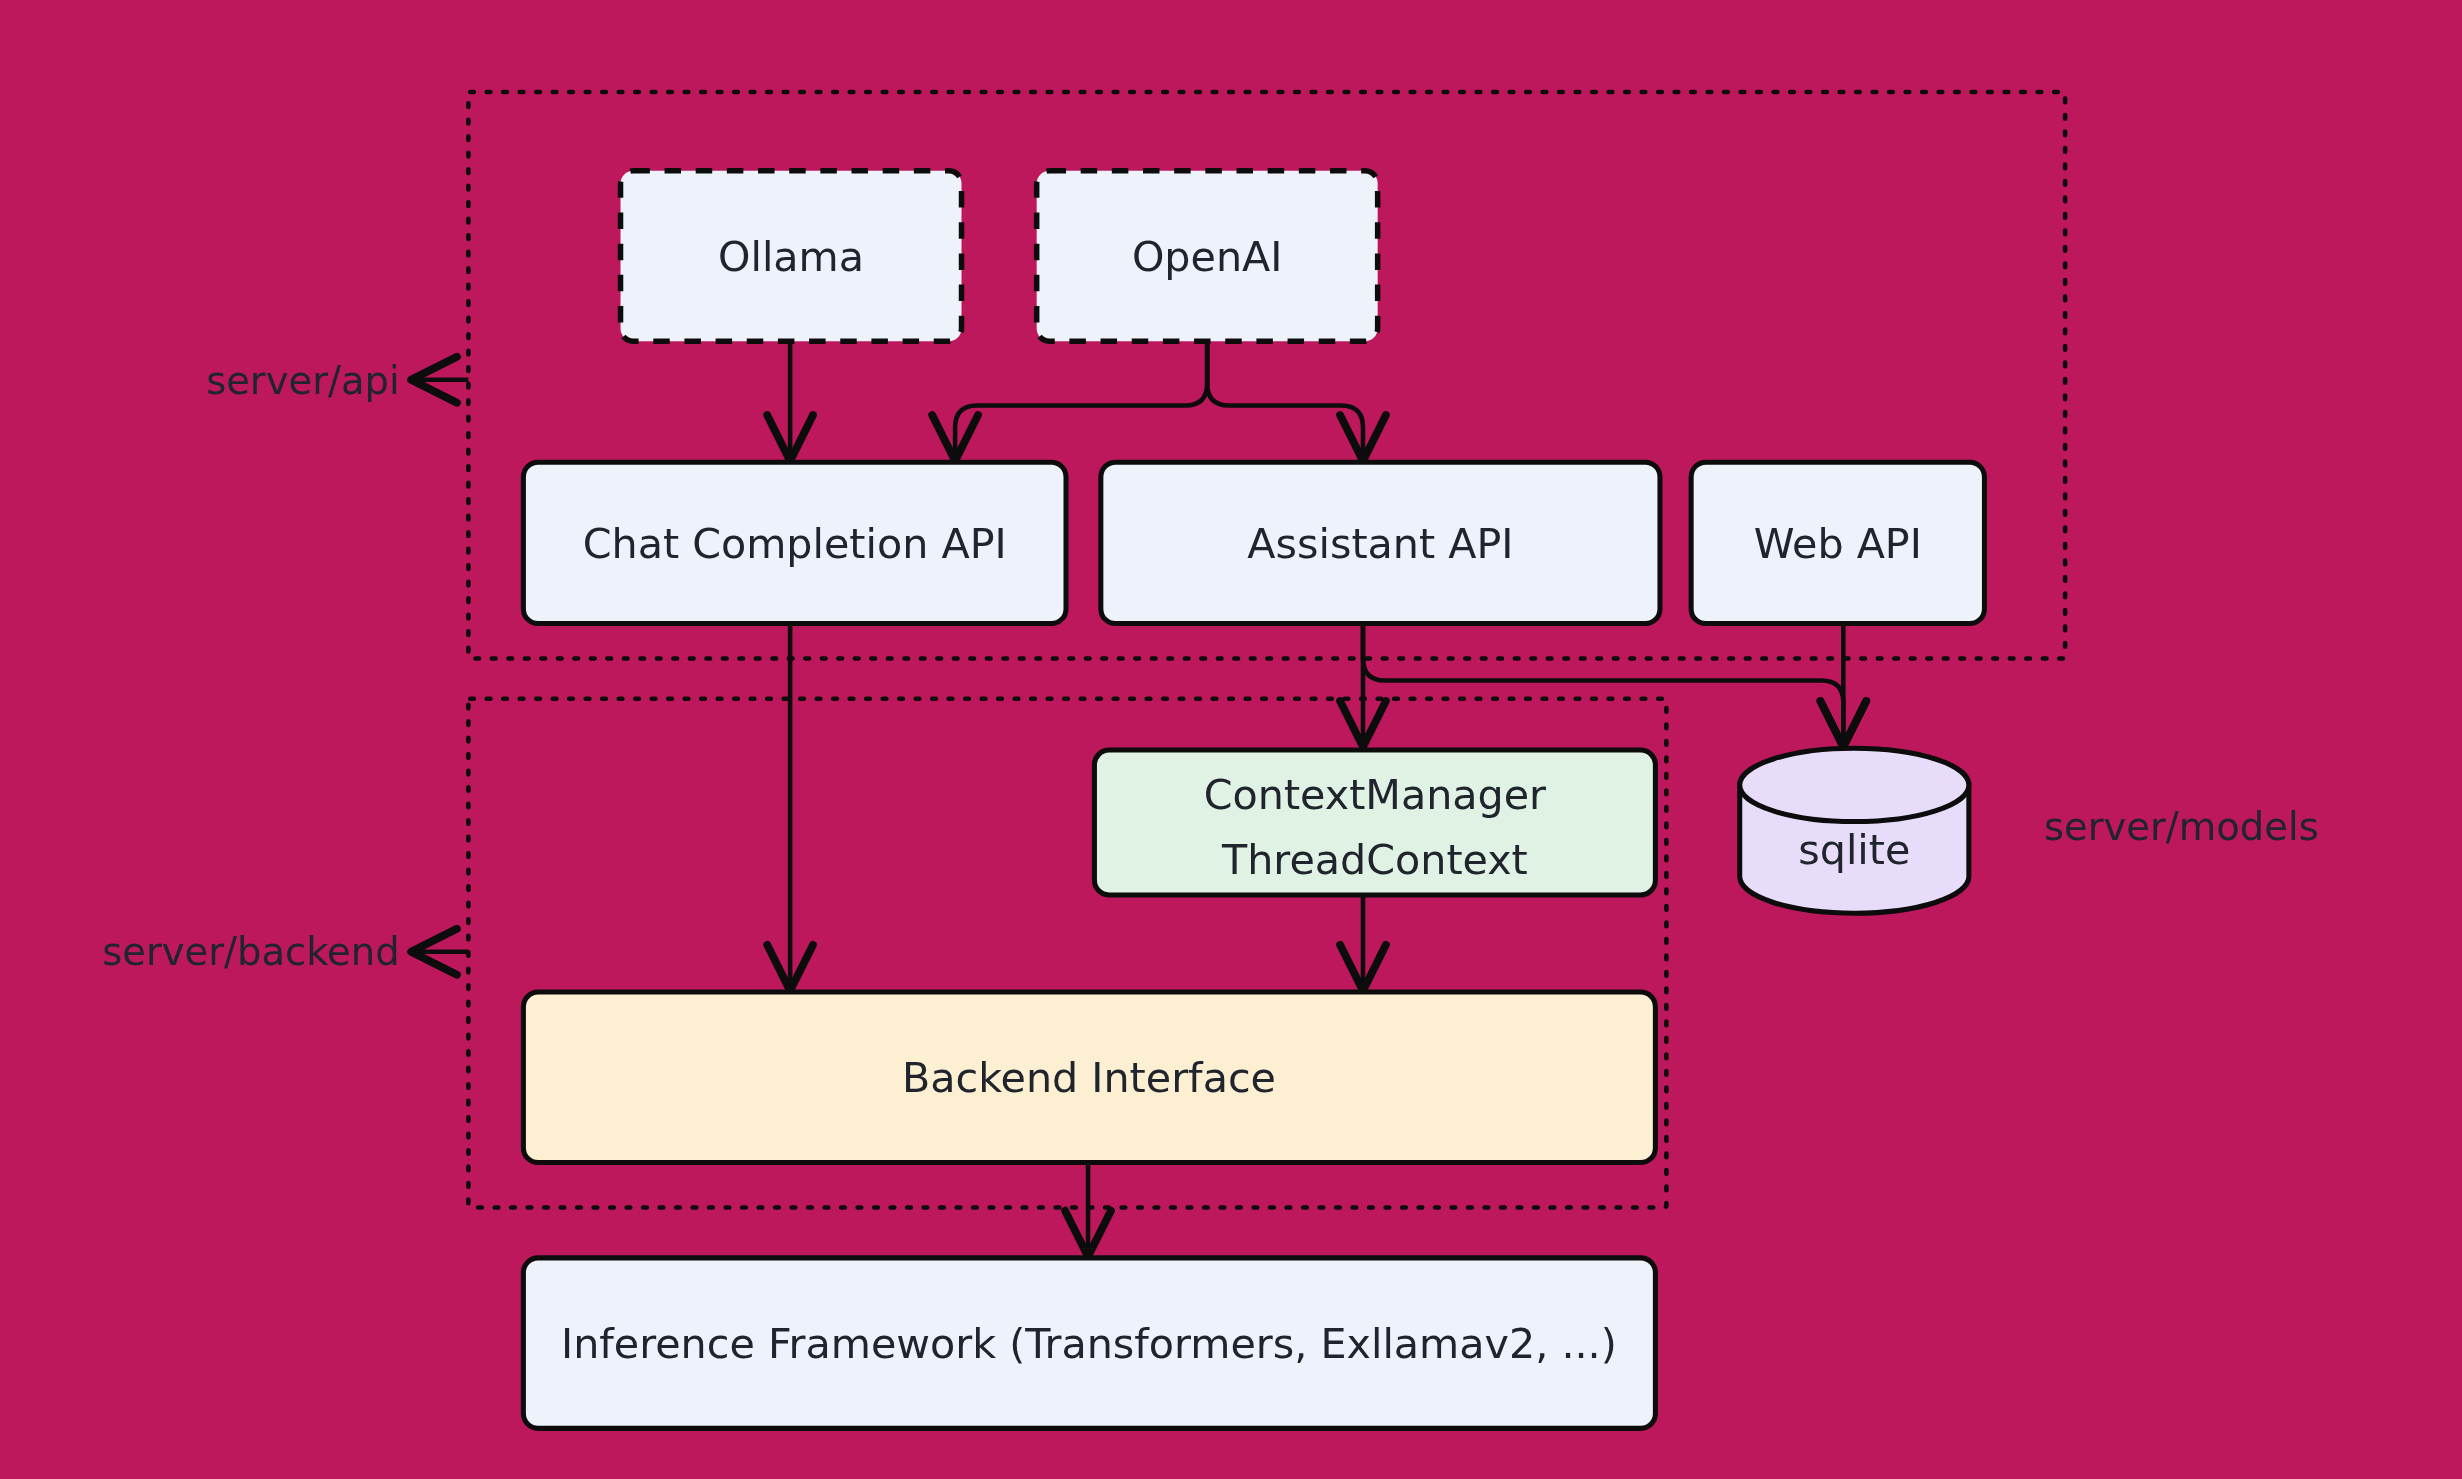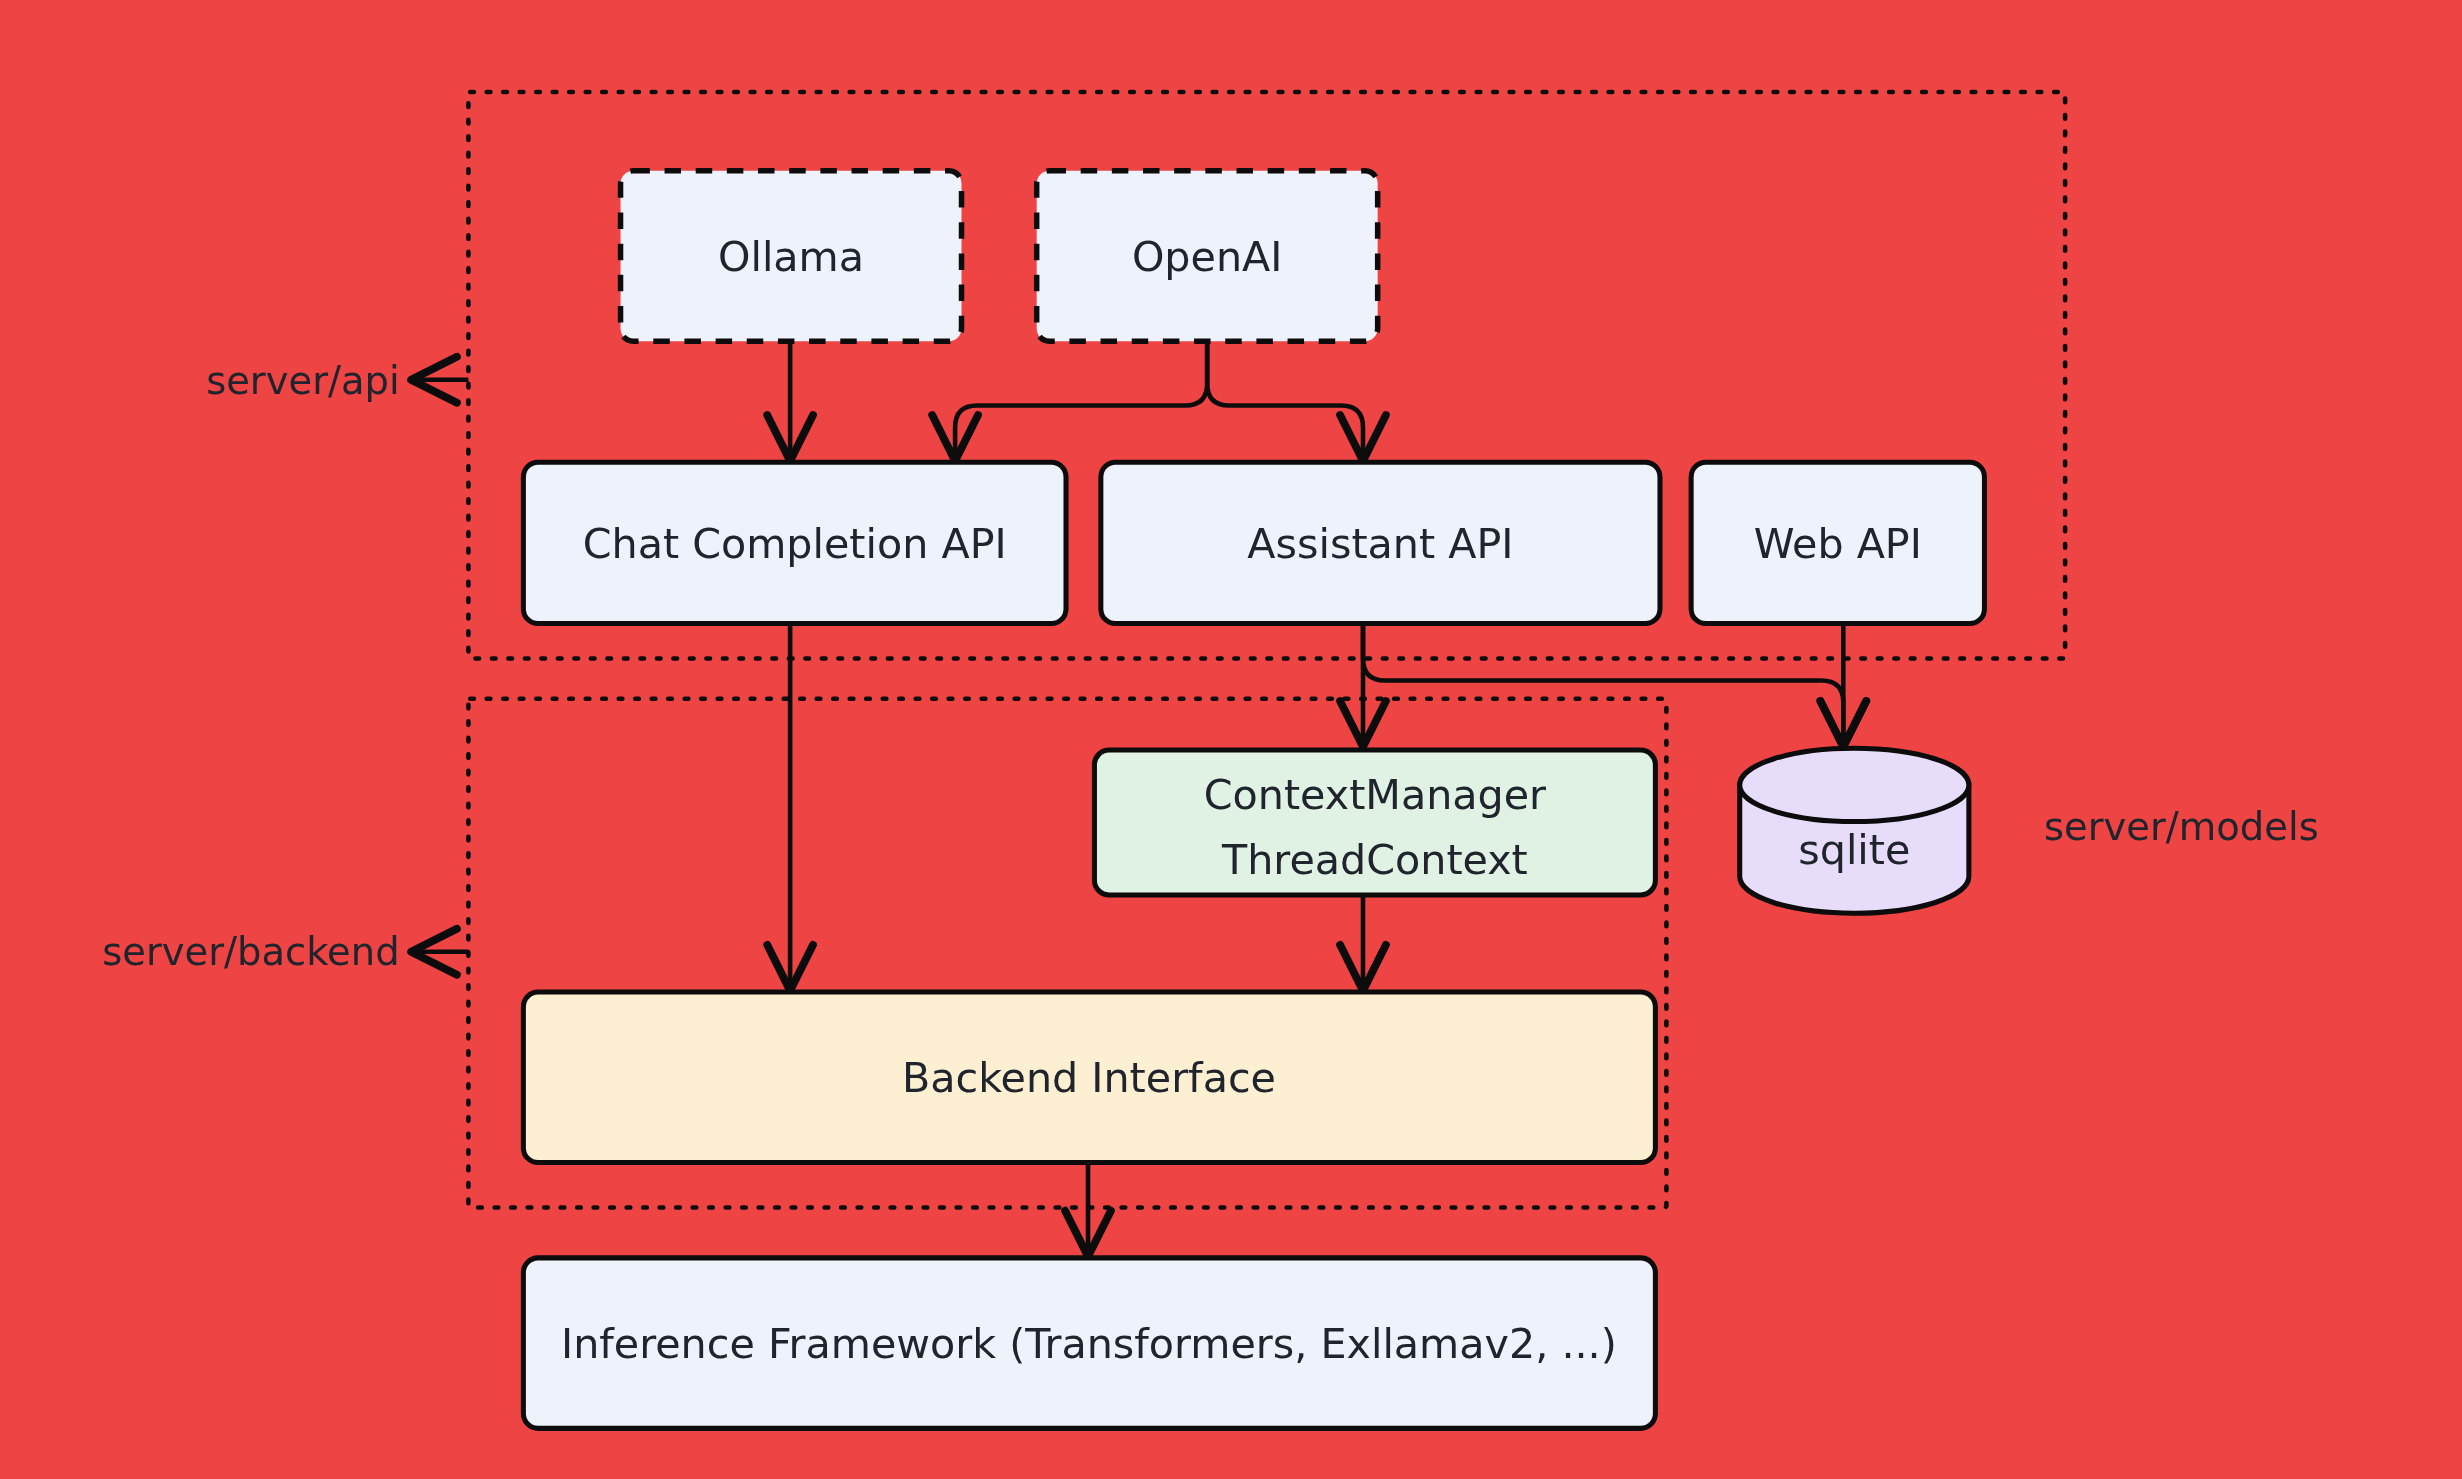--- a/index.html
+++ b/index.html
@@ -7,21 +7,21 @@
     padding: 0;
     background: #ffffff;
   }
   body {
     font-family: "DejaVu Sans", sans-serif;
   }
   #canvas {
     position: relative;
     width: 2462px;
     height: 1480px;
-    background: #ef4444;
+    background: #be185d;
     overflow: hidden;
   }
   #diagram-svg {
     position: absolute;
     left: 0;
     top: 0;
     width: 2462px;
     height: 1480px;
   }
   .node-label {

